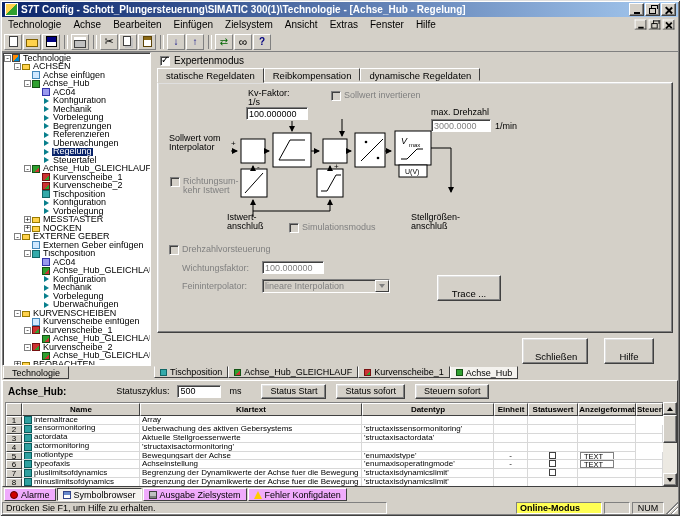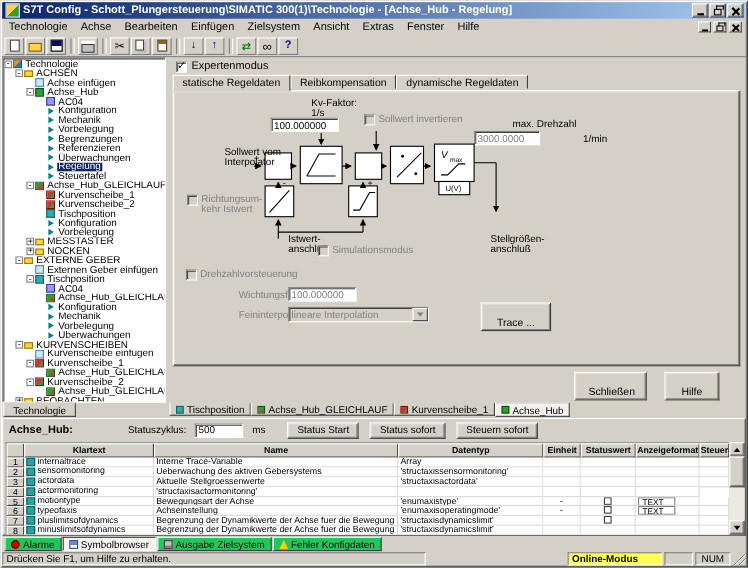--- a/index.html
+++ b/index.html
@@ -73,21 +73,21 @@
   .cb{width:10px;height:10px;background:#fff;border:1px solid;border-color:#808080 #fff #fff #808080;
       box-shadow:inset 1px 1px 0 #404040;box-sizing:border-box;position:relative;flex:none;}
   .cb.checked::after{content:"✓";position:absolute;left:0;top:-3px;font-size:10px;color:#000;}
   .cb.disabled{background:#d4d0c8;}
   #tabStrip{position:absolute;left:3px;top:16px;display:flex;height:14px;align-items:flex-start;}
   .rtab{height:13px;line-height:13px;padding:0 8px;font-size:9.5px;background:#d4d0c8;box-sizing:border-box;
         border:1px solid;border-color:#fff #404040 transparent #fff;}
   .rtab.active{height:15px;line-height:14px;position:relative;z-index:3;border-bottom:1px solid #d4d0c8;}
   #tabPage{position:absolute;left:3px;top:30px;width:516px;height:251px;background:#d4d0c8;box-sizing:border-box;
            border:1px solid;border-color:#fff #404040 #404040 #fff;box-shadow:inset -1px -1px 0 #808080,inset 1px 1px 0 #dfdfdf;}
-  .lbl{position:absolute;font-size:9px;line-height:9px;white-space:nowrap;margin-left:35px;}
+  .lbl{position:absolute;font-size:9px;line-height:9px;white-space:nowrap;}
   .lbl.dis,.dis-txt{color:#808080;}
   .field{background:#fff;border:1px solid;border-color:#808080 #fff #fff #808080;box-shadow:inset 1px 1px 0 #404040;
          box-sizing:border-box;font-size:9px;font-family:inherit;padding:0 2px;height:13px;}
   .field.abs{position:absolute;}
   .field.dis{background:#ffffff;color:#808080;}
   .cb-row{position:absolute;display:flex;gap:3px;align-items:flex-start;font-size:9px;line-height:9px;}
   .btn{background:#d4d0c8;border:1px solid;border-color:#fff #404040 #404040 #fff;
        box-shadow:inset -1px -1px 0 #808080,inset 1px 1px 0 #dfdfdf;font-size:9.5px;font-family:inherit;padding:12px;}
   #traceBtn{position:absolute;left:279px;top:192px;width:64px;height:16px;}
   #closeBtn{position:absolute;left:368px;top:286px;width:66px;height:16px;}
@@ -134,21 +134,21 @@
   #tableScroll{position:absolute;left:660px;top:21px;width:14px;height:84px;background:#ece9e2;display:flex;flex-direction:column;}
   .sbtn{width:14px;height:13px;background:#d4d0c8;border:1px solid;border-color:#fff #404040 #404040 #fff;
         box-shadow:inset -1px -1px 0 #808080;display:flex;align-items:center;justify-content:center;box-sizing:border-box;flex:none;}
   .sb-up::after{content:"";border-left:3px solid transparent;border-right:3px solid transparent;border-bottom:4px solid #000;}
   .sb-down::after{content:"";border-left:3px solid transparent;border-right:3px solid transparent;border-top:4px solid #000;}
   .sb-track{flex:1;position:relative;}
   .sb-thumb{position:absolute;left:0;top:0;width:14px;height:28px;background:#d4d0c8;border:1px solid;
             border-color:#fff #404040 #404040 #fff;box-shadow:inset -1px -1px 0 #808080;box-sizing:border-box;}
   
   #bottomTabs{position:absolute;left:4px;top:488px;height:13px;display:flex;gap:1px;}
-  .btab{display:flex;align-items:center;gap:3px;padding:0 5px;font-size:9px;background:#22c55e;box-sizing:border-box;
+  .btab{display:flex;align-items:center;gap:3px;padding:0 5px;font-size:9px;background:#f0abfc;box-sizing:border-box;
         border:1px solid;border-color:#fff #404040 #404040 #fff;}
   .btab.active{background:#f4f2ee;border-color:#404040 #fff #fff #404040;}
   .bt-ic{width:8px;height:8px;flex:none;box-sizing:border-box;}
   .bt-alarm{border-radius:50%;background:#d00000;border:1px solid #600000;}
   .bt-browser{background:linear-gradient(#6688cc 0 3px,#fff 3px);border:1px solid #334488;}
   .bt-output{background:#c0c0c0;border:1px solid #404040;box-shadow:inset 0 -2px 0 #808080;}
   .bt-error{width:0;height:0;background:none;border-left:4px solid transparent;border-right:4px solid transparent;border-bottom:8px solid #fc0;}
   #statusBar{position:absolute;left:2px;top:502px;width:676px;height:12px;display:flex;gap:2px;font-size:9px;align-items:stretch;}
   .sb-panel{border:1px solid;border-color:#808080 #fff #fff #808080;padding:0 3px;line-height:10px;
             white-space:nowrap;overflow:hidden;box-sizing:border-box;}
@@ -447,21 +447,21 @@
         <div class="rtab active">statische Regeldaten</div>
         <div class="rtab">Reibkompensation</div>
         <div class="rtab">dynamische Regeldaten</div>
       </div>
     <div id="tabPage">
 
       <div class="lbl" style="left:90px;top:6px;">Kv-Faktor:</div>
       <div class="lbl" style="left:90px;top:15px;">1/s</div>
       <input class="field abs" style="left: 88px; top: 24px; width: 62px;" value="100.000000">
 
-      <div class="cb-row" style="left:173px;top:21px;">
+      <div class="cb-row" style="left:173px;top:8px;">
         <span class="cb disabled"></span>
         <span class="dis-txt">Sollwert invertieren</span>
       </div>
 
       <div class="lbl" style="left:273px;top:25px;">max. Drehzahl</div>
       <input class="field abs dis" style="left: 273px; top: 36px; width: 60px;" value="3000.0000">
       <div class="lbl" style="left:337px;top:39px;">1/min</div>
 
       <svg id="diagram" width="500" height="135" viewBox="0 0 500 135">
         <defs>
@@ -584,36 +584,35 @@
       <span class="small-lbl">ms</span>
       <span id="watchButtons" style="display:flex;gap:10px;margin-left:12px;">
           <button class="btn watch-btn">Status Start</button>
           <button class="btn watch-btn">Status sofort</button>
           <button class="btn watch-btn">Steuern sofort</button>
         </span>
     </div>
     <div id="tableWrap">
       <div id="tableHead">
           <div class="th num"></div>
+          <div class="th">Name</div>
           <div class="th">Klartext</div>
-          <div class="th">Name</div>
           <div class="th">Datentyp</div>
           <div class="th">Einheit</div>
           <div class="th">Statuswert</div>
           <div class="th">Anzeigeformat</div>
           <div class="th">Steuern</div>
         </div>
       <div id="tableBody">
           <div class="t-row">
             <div class="td num">1</div>
             <div class="td name-cell">
               <span class="var-ic"></span>
               <span>internaltrace</span>
             </div>
-            <div class="td">Interne Trace-Variable</div>
             <div class="td">Array</div>
             <div class="td center"></div>
             <div class="td center"></div>
             <div class="td"></div>
             <div class="td"></div>
           </div>
           <div class="t-row">
             <div class="td num">2</div>
             <div class="td name-cell">
               <span class="var-ic"></span>

